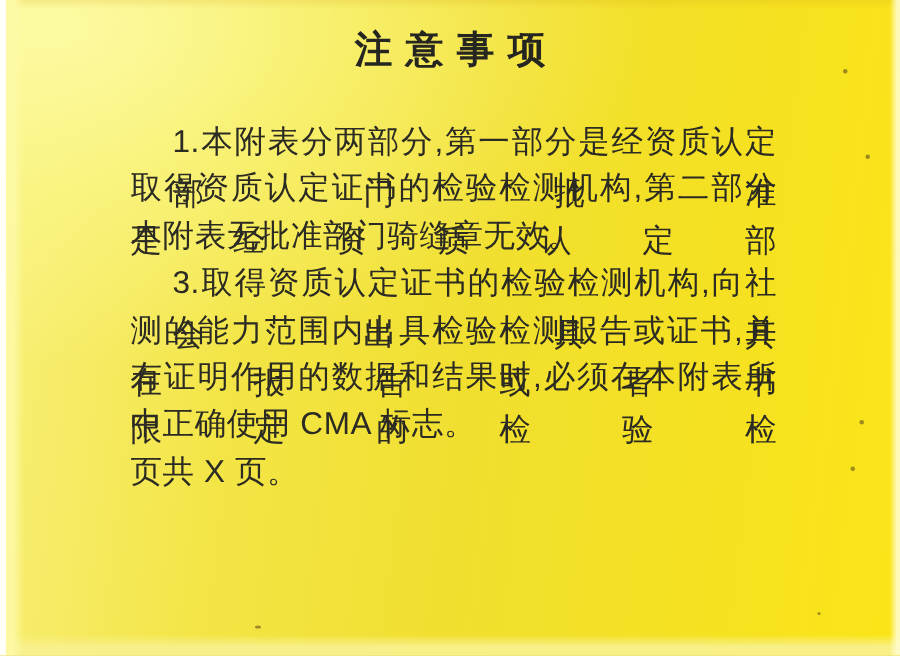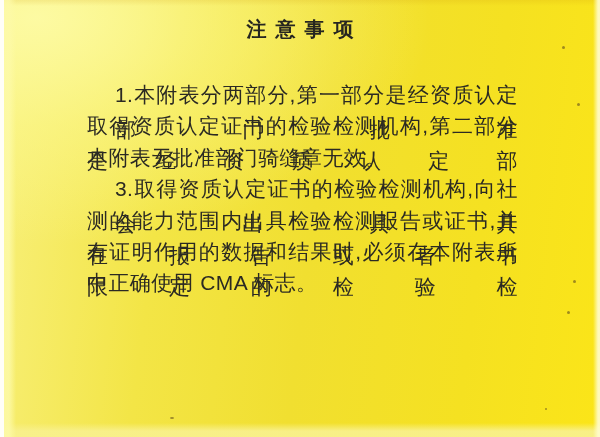--- a/index.html
+++ b/index.html
@@ -21,21 +21,21 @@
       radial-gradient(120% 95% at 6% 4%, rgba(253,251,165,0.95) 0%, rgba(252,249,145,0.55) 26%, rgba(252,249,145,0) 55%),
       
       linear-gradient(97deg, #f8f07e 0%, #f3e546 28%, #f1df30 52%, #f5e121 78%, #fbe518 100%);
     background-color:#f2e033;
   }
   .title{
     position:absolute;
     top:16px;left:0;right:0;
     margin:0;
     text-align:center;
-    font-size:20px;
+    font-size:25px;
     font-weight:700;
     letter-spacing:9px;
     padding-left:9px; 
     color:#262620;
   }
   .body-block{
     position:absolute;
     left:87px;top:77px;
     width:431px;
   }
@@ -79,20 +79,21 @@
 
     <div class="para">
       <div class="line indent full">3.取得资质认定证书的检验检测机构,向社会出具具</div>
       <div class="line full">测的能力范围内出具检验检测报告或证书,并在报告或者书</div>
       <div class="line full">有证明作用的数据和结果时,必须在本附表所限定的检验检</div>
       <div class="line">中正确使用 CMA 标志。</div>
     </div>
 
 
     <div class="para">
+      <div class="line">页共 X 页。</div>
     </div>
 
   </div>
 
   <div class="speck" style="left:562px;top:46px;width:3px;height:3px;"></div>
   <div class="speck" style="left:577px;top:103px;width:3px;height:3px;"></div>
   <div class="speck" style="left:573px;top:280px;width:3px;height:3px;"></div>
   <div class="speck" style="left:567px;top:311px;width:3px;height:3px;"></div>
   <div class="speck" style="left:170px;top:417px;width:4px;height:2px;"></div>
   <div class="speck" style="left:545px;top:408px;width:2px;height:2px;"></div>

